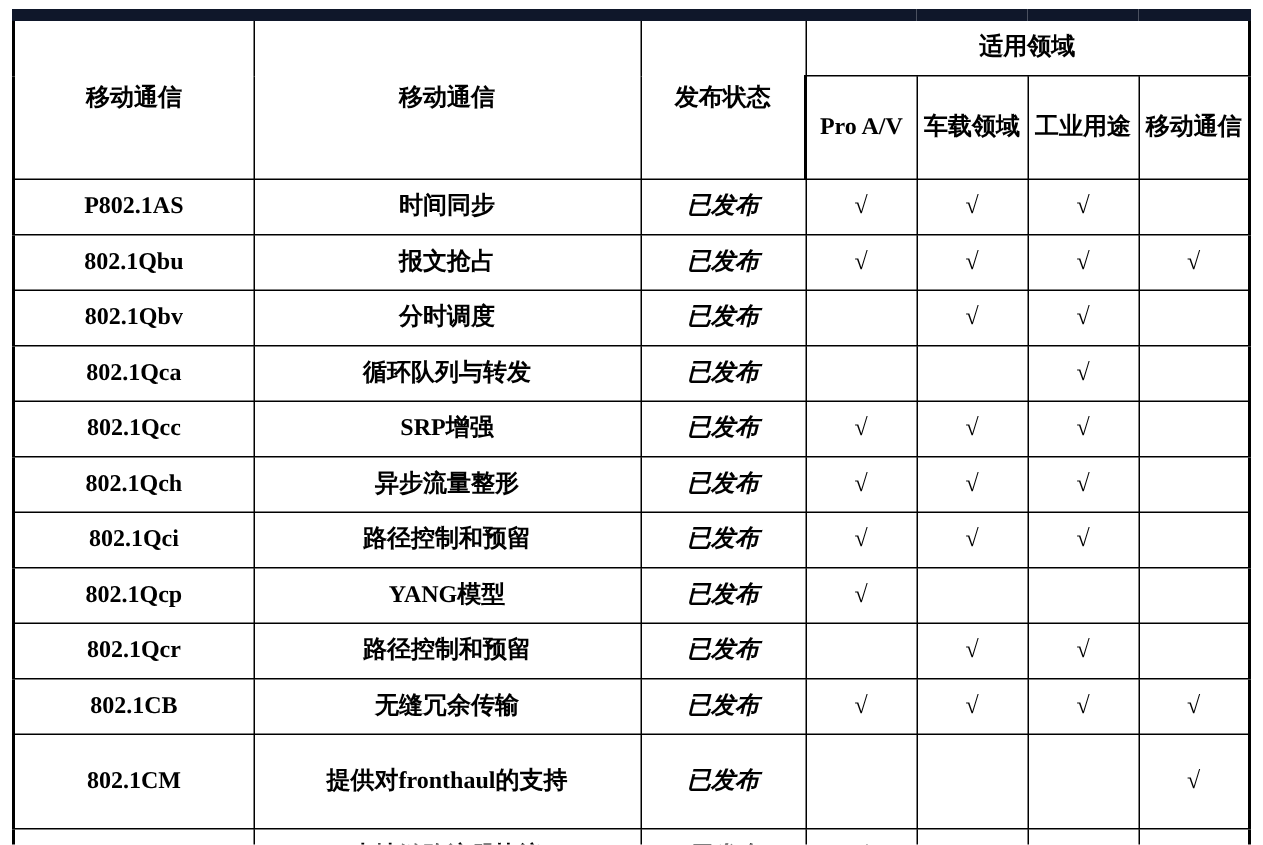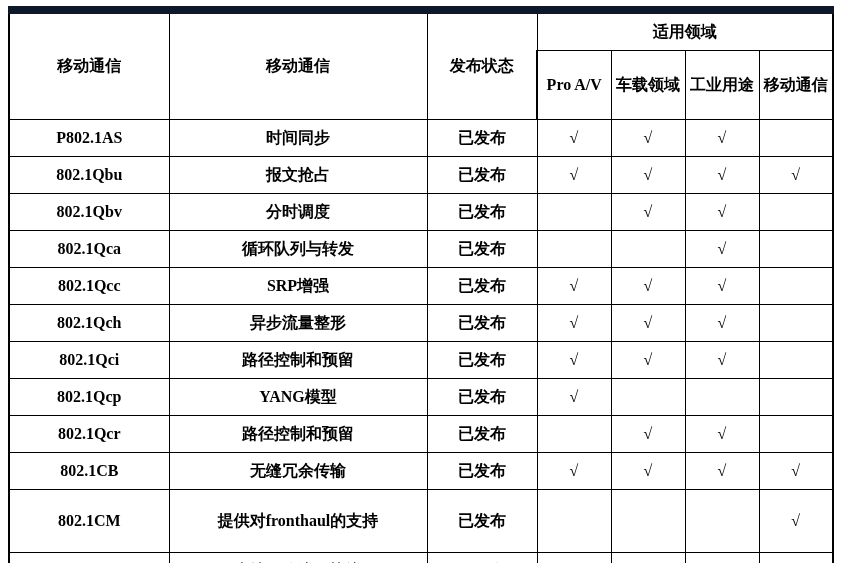--- a/index.html
+++ b/index.html
@@ -67,21 +67,21 @@
     font-size: 15px;
     height: 62px;
     line-height: 1.25;
     font-family: Liberation Serif, serif;
   }
   .row-cell {
     height: 30px;
   }
   .name-cell { font-size: 16px; }
   .content-cell { font-size: 16px; }
-  .status-cell { font-size: 16px; }
+  .status-cell { font-size: 16px; font-style: italic; }
   .check-cell {
     font-size: 17px;
     font-weight: normal;
   }
   .tall-row td {
     height: 56px;
   }
   .content-two-line {
     font-size: 16px;
     line-height: 1.25;

